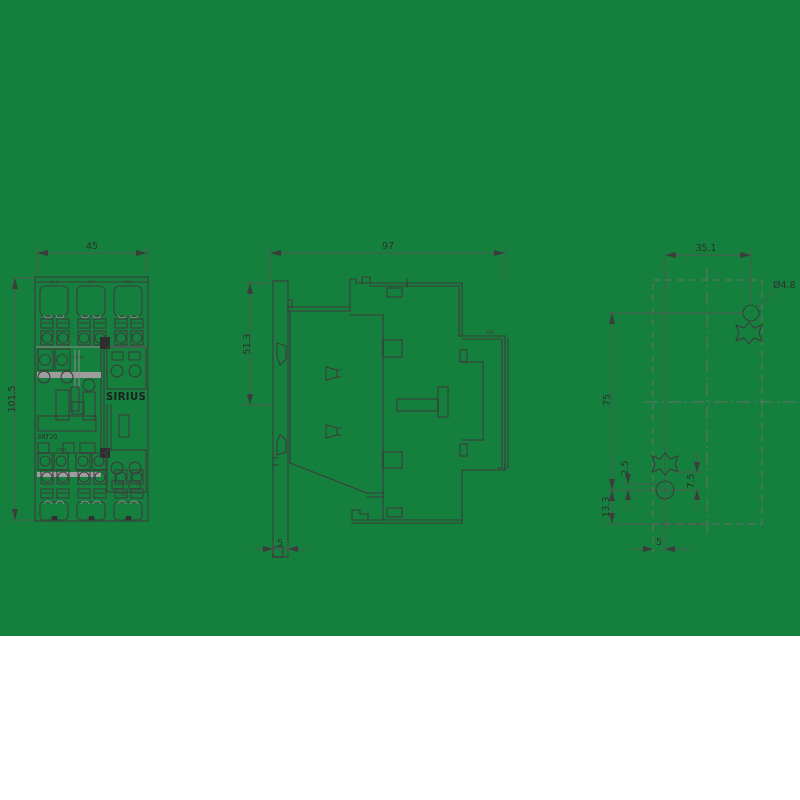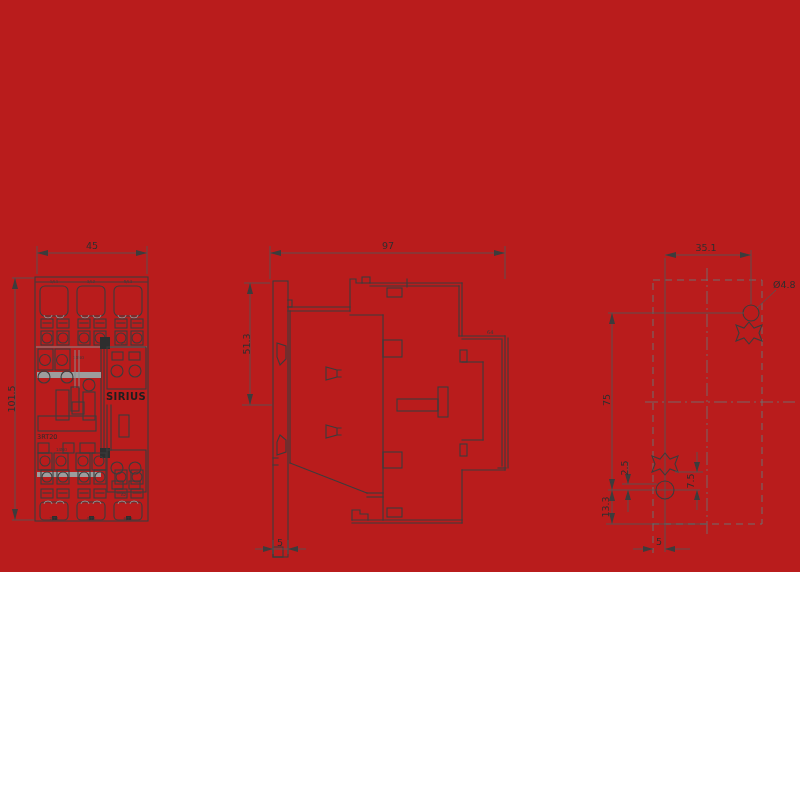--- a/index.html
+++ b/index.html
@@ -1,16 +1,16 @@
 <!DOCTYPE html>
 <html><head>
 <meta charset="utf-8">
 <style>
   html,body{margin:0;padding:0;background:#ffffff;}
-  .stage{position:relative;width:800px;height:572px;background:#b91c1c;overflow:hidden;}
+  .stage{position:relative;width:800px;height:636px;background:#15803d;overflow:hidden;}
   svg{position:absolute;left:0;top:0;}
   .o  {stroke:#3c3c3c;fill:none;stroke-width:1.1;stroke-linecap:square;}
   .g  {stroke:#8d8d8d;fill:none;stroke-width:1;}
   .gf {fill:#9d9d9d;stroke:none;}
   .df {fill:#2e2e2e;stroke:none;}
   .d  {stroke:#555;fill:none;stroke-width:0.9;}
   .dash   {stroke:#6f6f6f;fill:none;stroke-width:1;stroke-dasharray:7 5;}
   .dashdot{stroke:#6f6f6f;fill:none;stroke-width:0.9;stroke-dasharray:13 4 2 4;}
   .arw{fill:#3c3c3c;stroke:none;}
   text{fill:#2f2f2f;font-family:"DejaVu Sans",sans-serif;}

